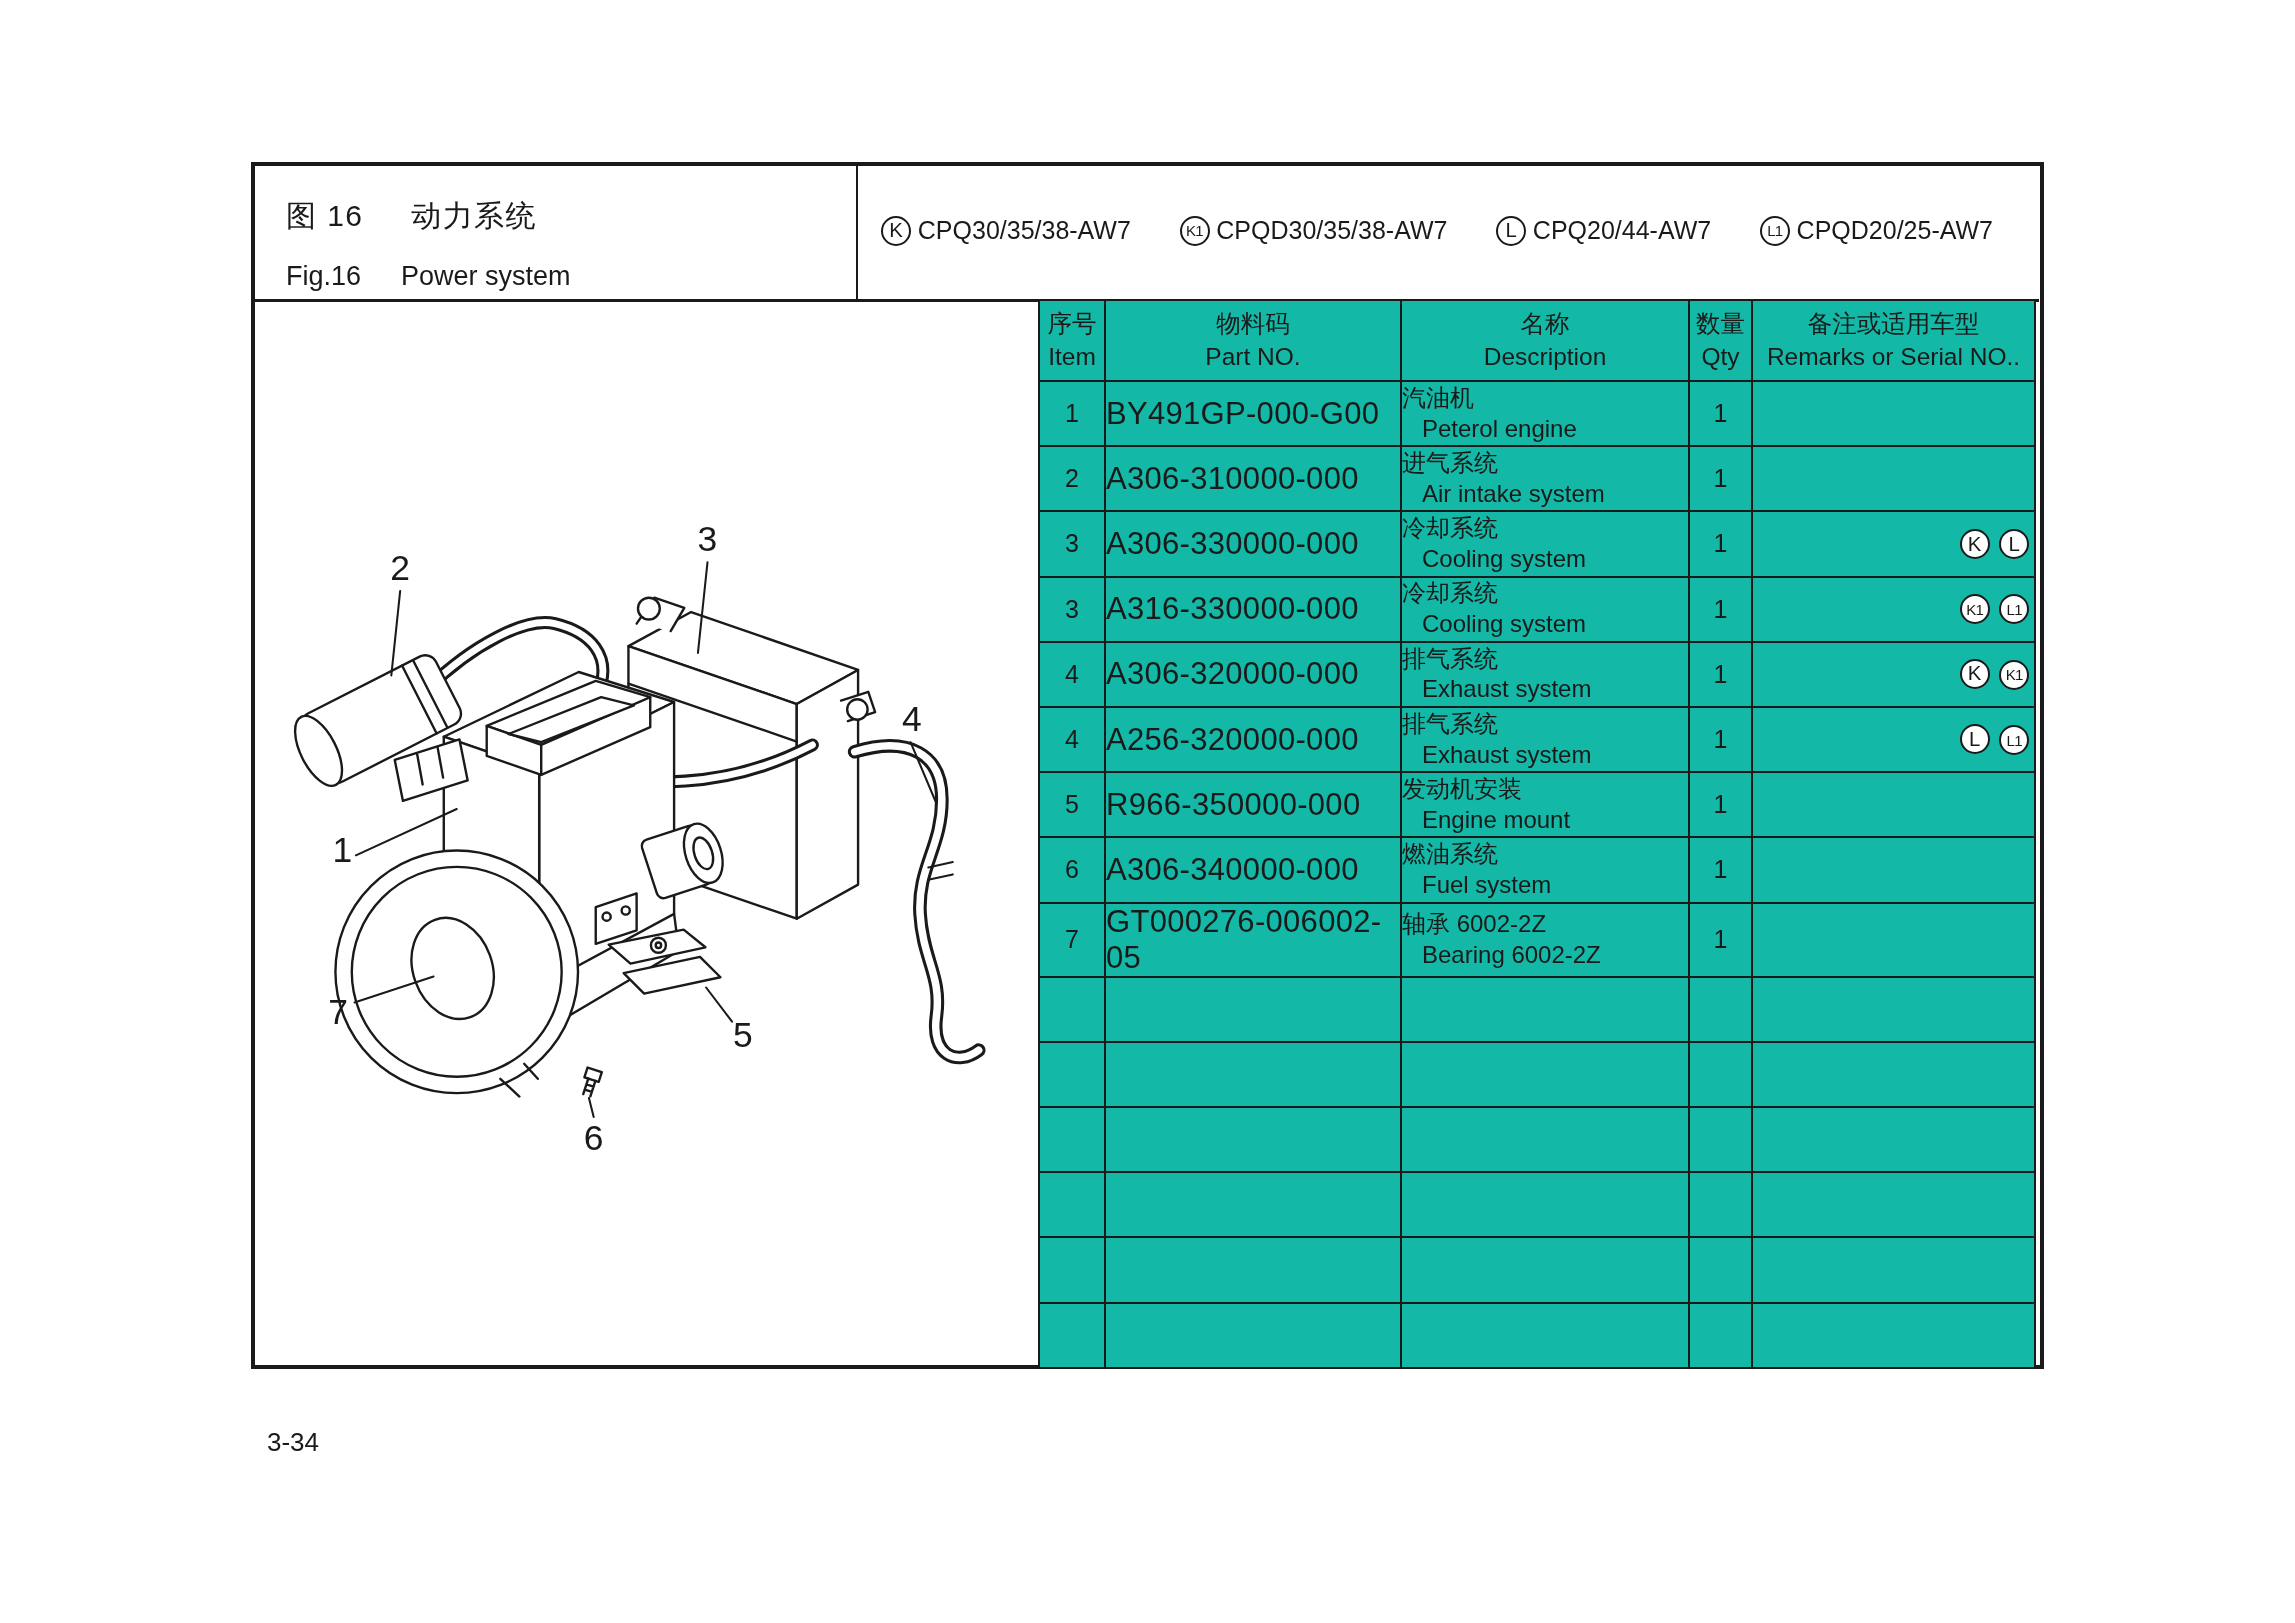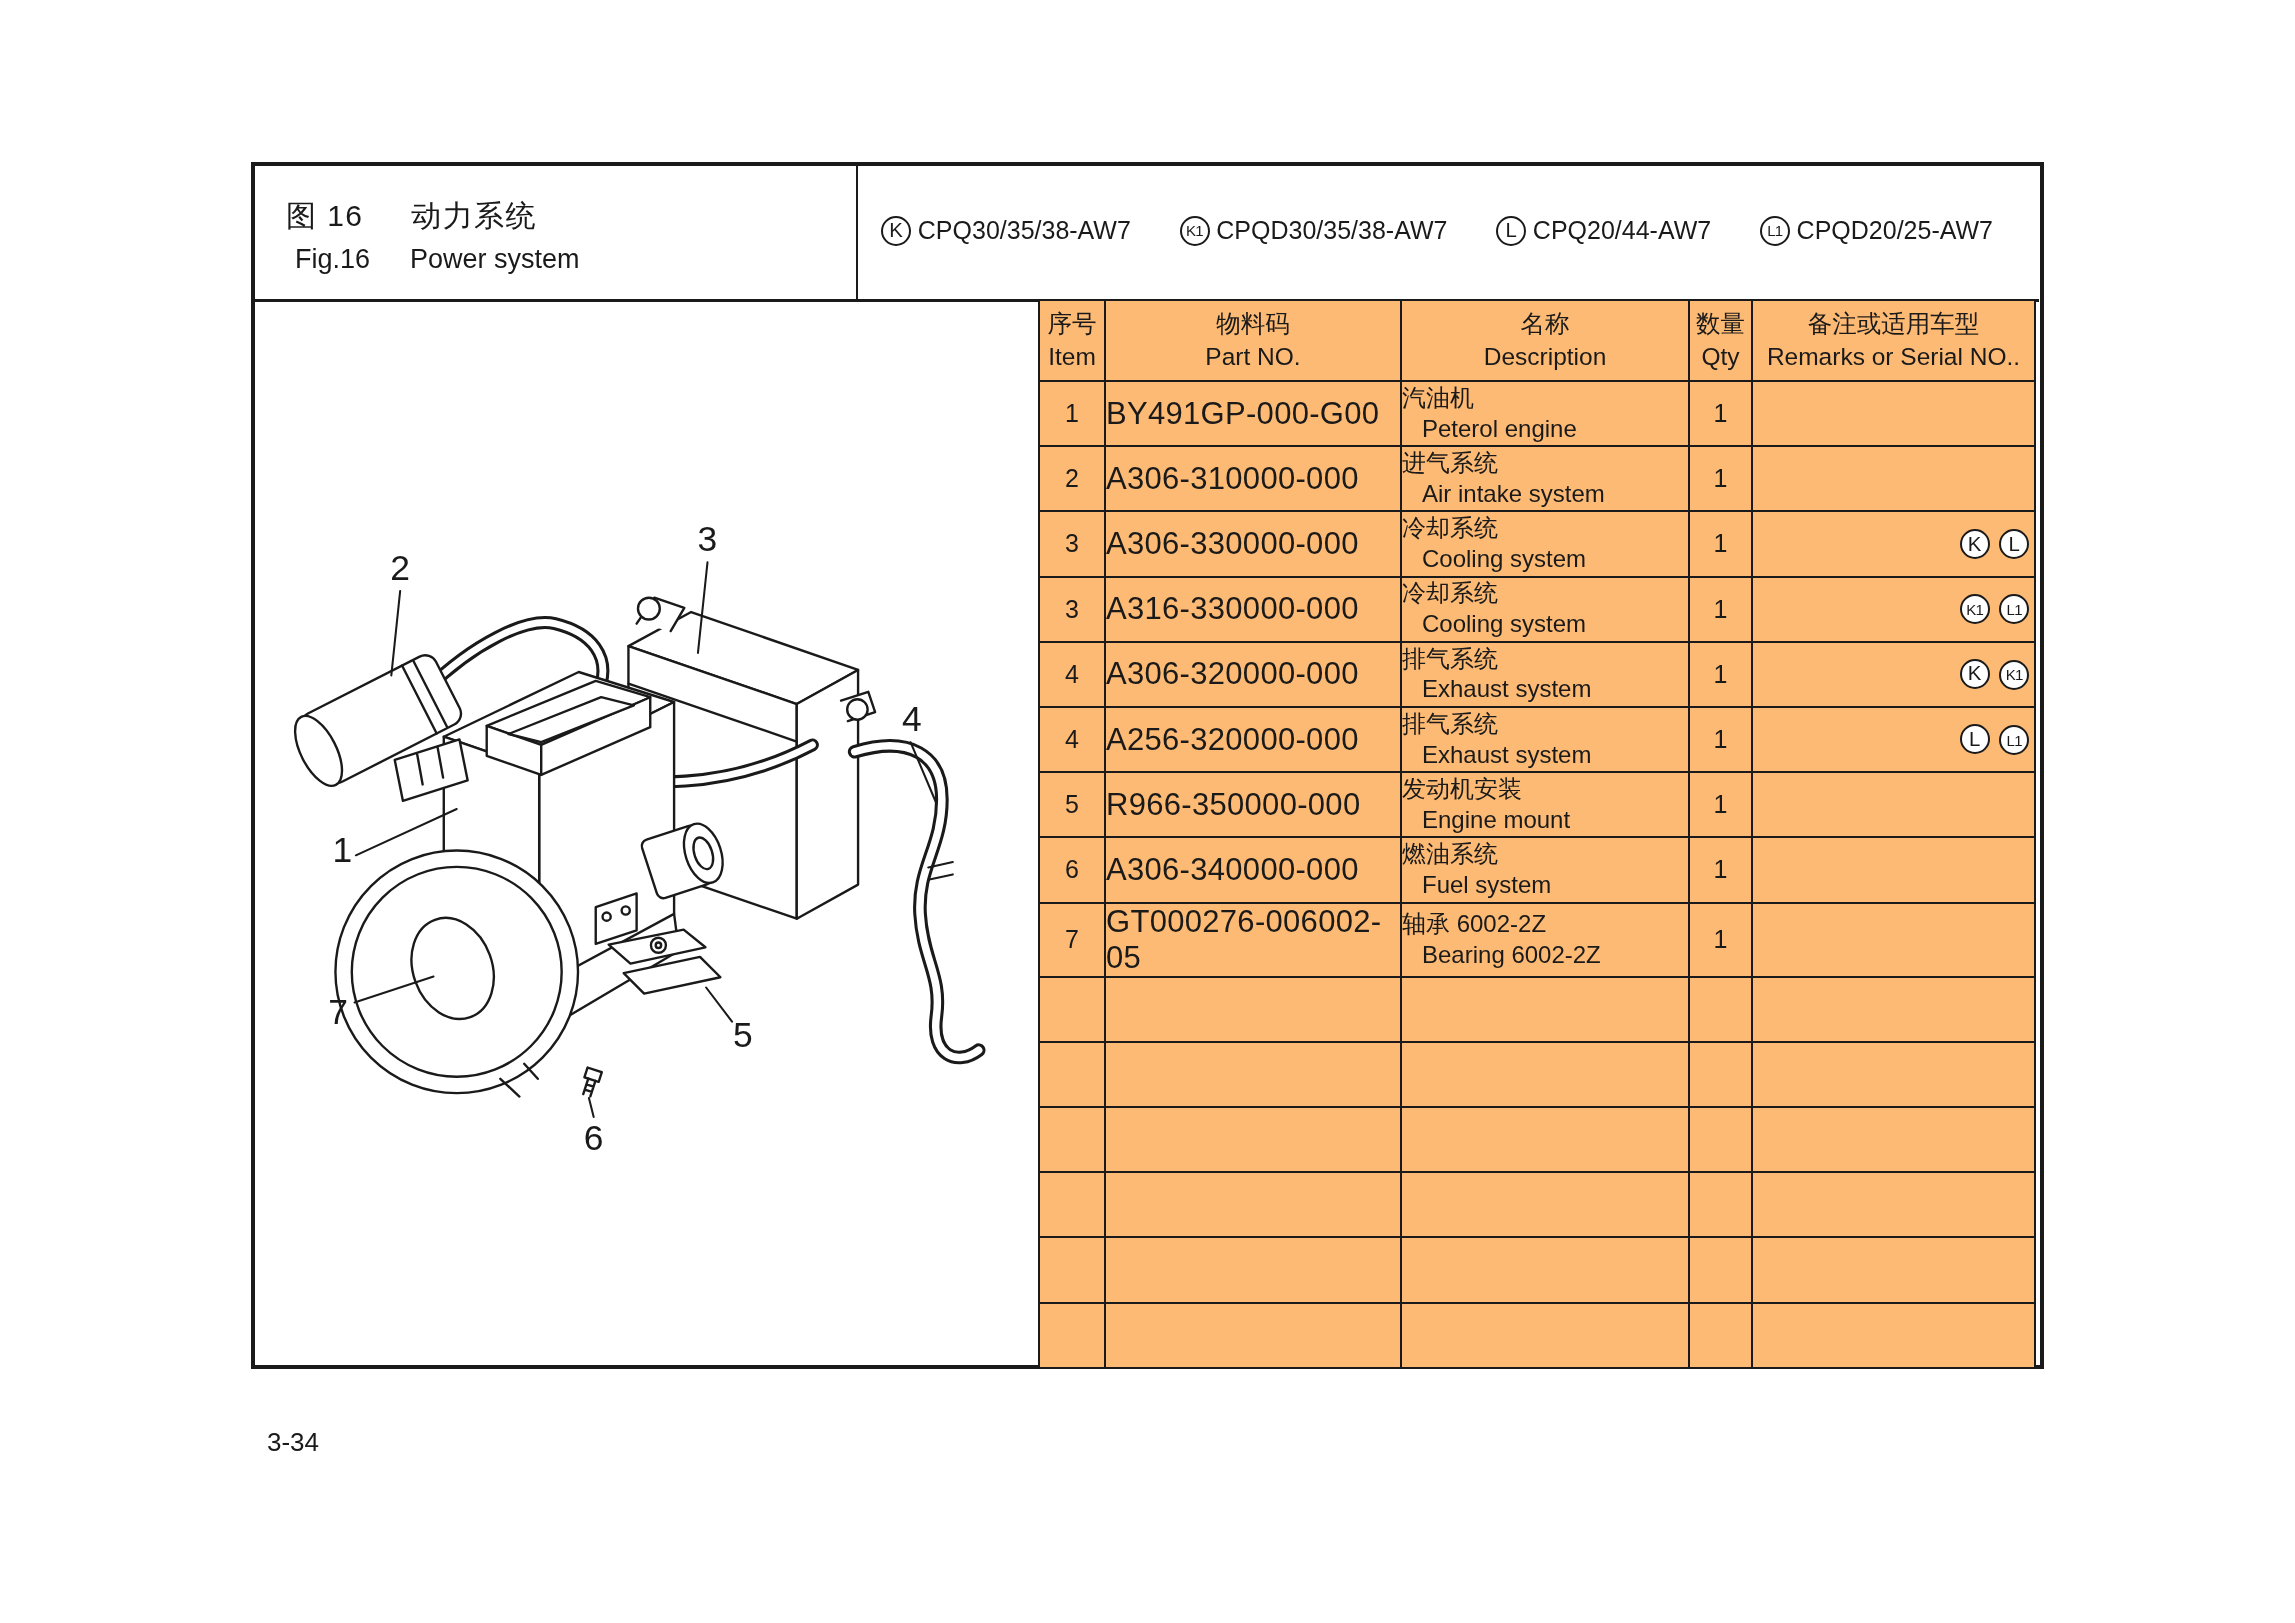--- a/index.html
+++ b/index.html
@@ -10,35 +10,35 @@
   
   .page-frame{left:251px;top:162px;width:1793px;height:1207px;
               border:4.1px solid #1a1a1a;box-sizing:border-box;background:#fff;}
 
   
   .header-divider-v{left:856px;top:166px;width:2px;height:134px;background:#1a1a1a;}
   .header-divider-h{left:255px;top:299px;width:1784px;height:2.7px;background:#1a1a1a;}
 
   .title-cn{left:286px;top:196px;font-size:30px;letter-spacing:1.4px;}
   .title-cn .gap{display:inline-block;width:48px;}
-  .title-en{left:286px;top:244px;font-size:27px;margin-left:9px;}
+  .title-en{left:286px;top:261px;font-size:27px;}
   .title-en .gap{display:inline-block;width:40px;}
 
   .models-row{left:881px;top:162px;width:1112px;height:137px;
               display:flex;align-items:center;justify-content:space-between;}
   .model-item{display:flex;align-items:center;gap:6.8px;font-size:25px;white-space:nowrap;}
 
   .sym{display:inline-flex;align-items:center;justify-content:center;
        width:30px;height:30px;border:2px solid #1a1a1a;border-radius:50%;
        font-size:20.4px;line-height:1;box-sizing:border-box;background:#fff;flex:0 0 auto;}
   .sym.small{font-size:15px;letter-spacing:-0.7px;}
 
   
   .parts-table{left:1038px;top:299px;border-collapse:collapse;table-layout:fixed;
-               width:995px;height:1070px;background:#fdba74;}
+               width:995px;height:1070px;background:#14b8a6;}
   .parts-table td,.parts-table th{border-left:2px solid #1a1a1a;border-right:2px solid #1a1a1a;
                border-top:2.7px solid #1a1a1a;border-bottom:2.7px solid #1a1a1a;
                padding:0;vertical-align:middle;font-weight:normal;}
   .parts-table thead tr{height:81px;}
   .parts-table tbody tr{height:65px;}
   .hdr{display:flex;flex-direction:column;align-items:center;justify-content:center;gap:4.1px;
        font-size:24.5px;line-height:1.15;}
   .c-item,.c-qty{text-align:center;font-size:25px;}
   .c-part{font-size:31px;padding-left:15px;letter-spacing:0.3px;}
   .c-desc{font-size:24px;padding-left:11px;line-height:1.28;}

